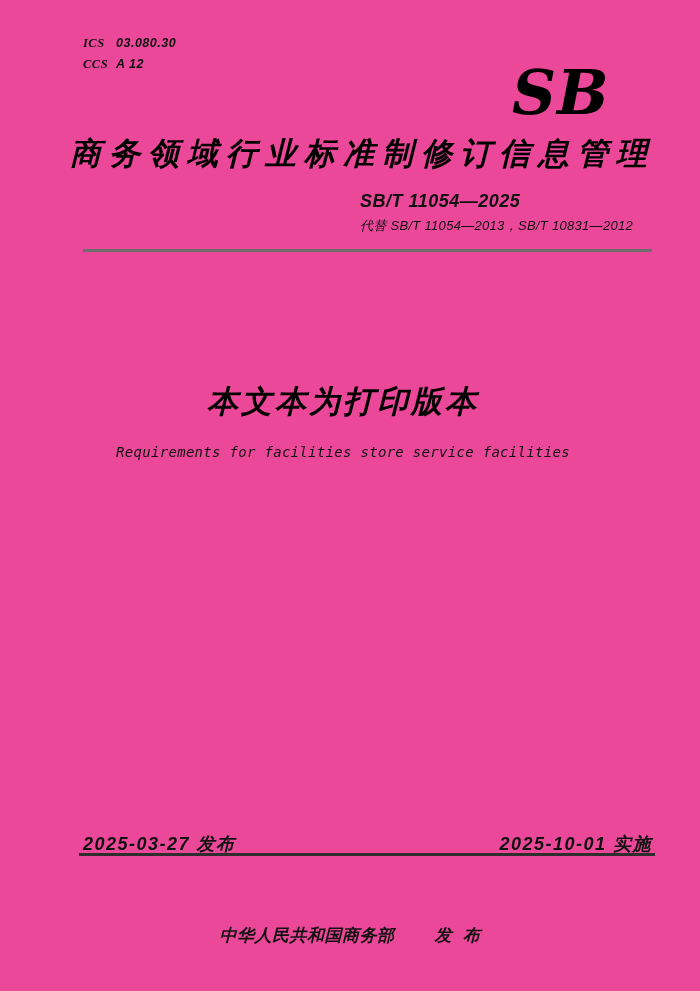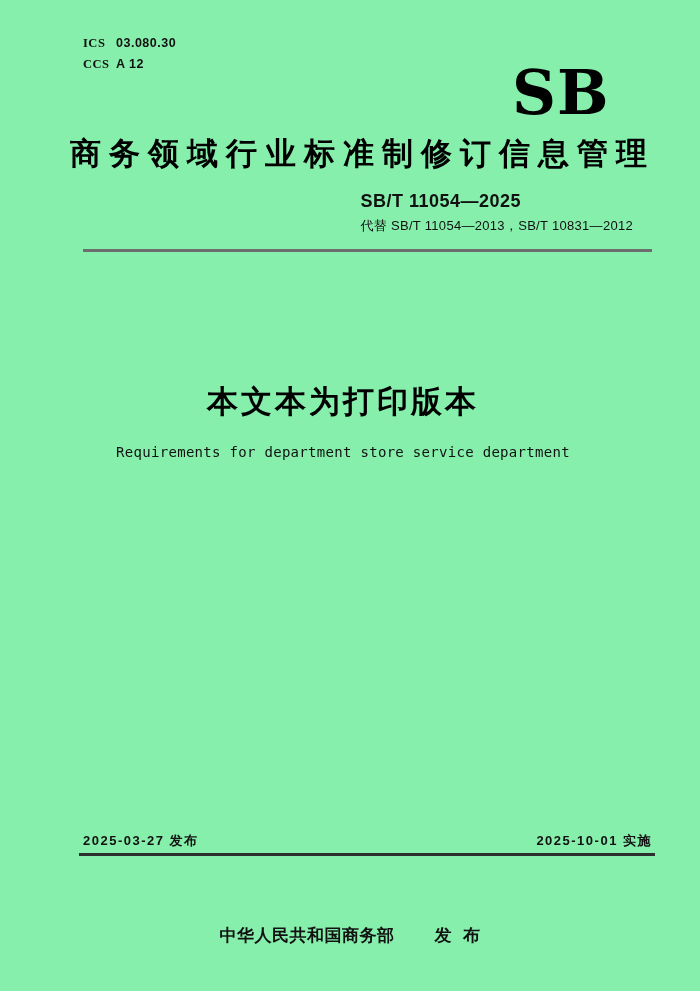--- a/index.html
+++ b/index.html
@@ -6,21 +6,22 @@
   html, body { background: #ffffff; }
   body {
     width: 700px; height: 991px;
     font-family: "Liberation Sans", sans-serif;
     color: #111111;
     position: relative;
     overflow: hidden;
   }
   .page {
     position: absolute; inset: 0;
-    background: #86efac;
+    background: #ec4899;
+    font-style: italic;
   }
 
   
   .ics-block {
     position: absolute; left: 83px; top: 33px;
     font-size: 12.5px; line-height: 21px;
     font-weight: 600; letter-spacing: 0.5px;
     white-space: nowrap;
   }
   .code-label {
@@ -76,21 +77,21 @@
     text-align: center;
     font-family: "DejaVu Sans Mono", "Liberation Mono", monospace;
     font-size: 14px; font-weight: 500; letter-spacing: 0.3px;
     white-space: nowrap;
   }
 
   
   .footer-dates {
     position: absolute; left: 83px; right: 48px; top: 832px;
     display: flex; justify-content: space-between;
-    font-size: 13px; font-weight: 600; letter-spacing: 1.5px;
+    font-size: 18px; font-weight: 600; letter-spacing: 1.5px;
     white-space: nowrap;
   }
   .rule-bottom {
     position: absolute; left: 79px; right: 45px; top: 853px;
     height: 2.5px; background: #2e2e2e;
   }
 
   
   .publisher-row {
     position: absolute; left: 0; right: 0; top: 924px;
@@ -129,21 +130,21 @@
   <div class="header-title">商务领域行业标准制修订信息管理</div>
 
   <div class="std-block">
     <div class="std-number">SB/T 11054—2025</div>
     <div class="std-replaces">代替 SB/T 11054—2013，SB/T 10831—2012</div>
   </div>
 
   <div class="rule-top"></div>
 
   <div class="doc-title-zh">本文本为打印版本</div>
-  <div class="doc-title-en">Requirements for department store service department</div>
+  <div class="doc-title-en">Requirements for facilities store service facilities</div>
 
   <div class="footer-dates">
     <span>2025-03-27 发布</span>
     <span>2025-10-01 实施</span>
   </div>
 
   <div class="rule-bottom"></div>
 
   <div class="publisher-row">
     <span>中华人民共和国商务部</span><span class="publish-label">发 布</span>

